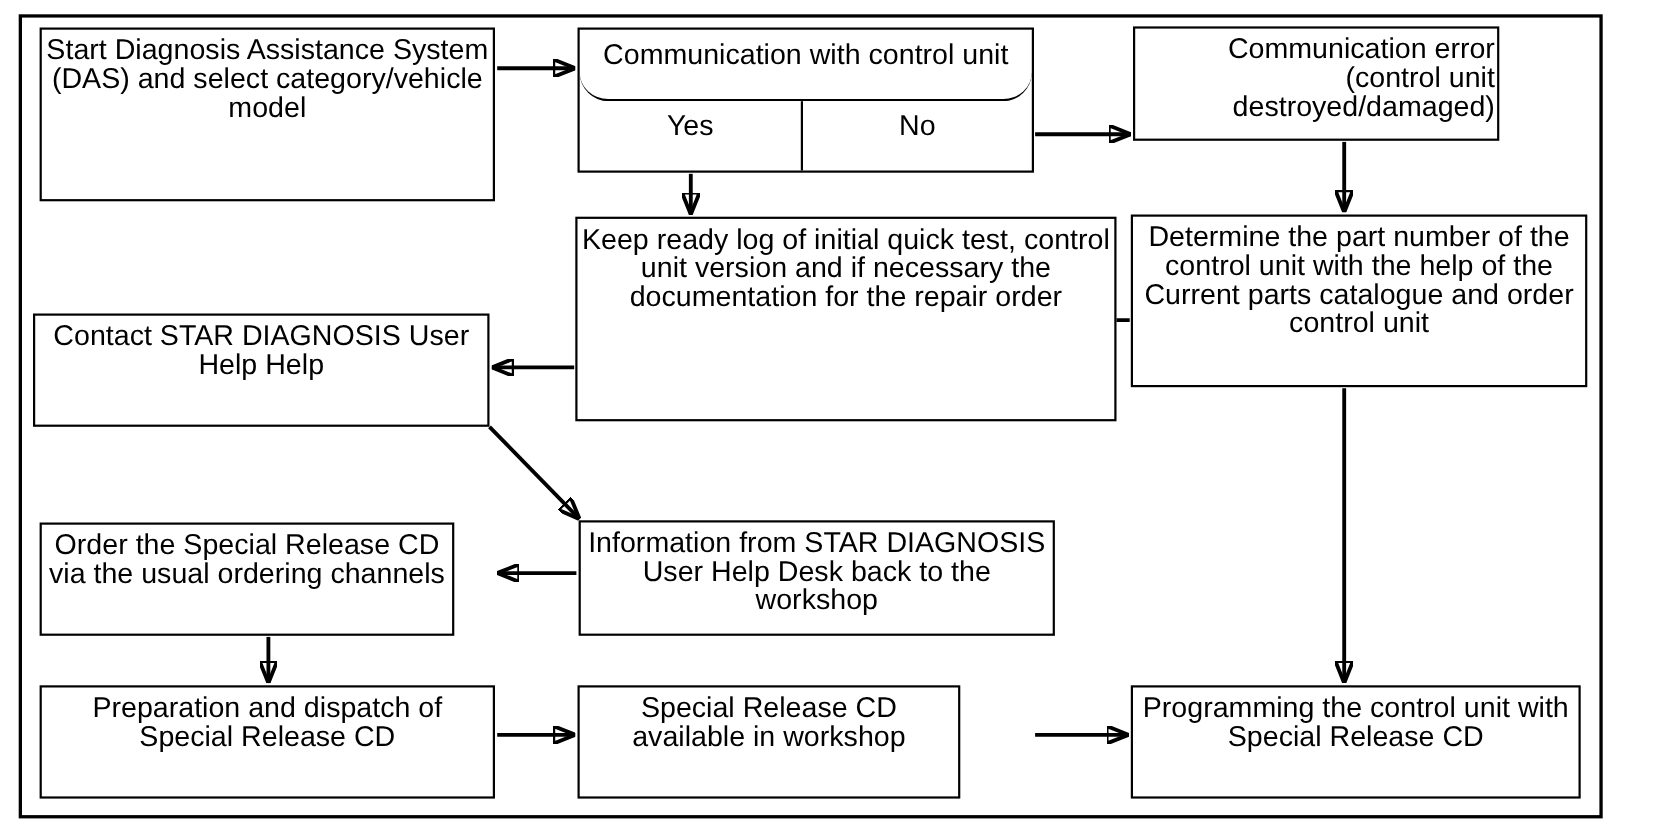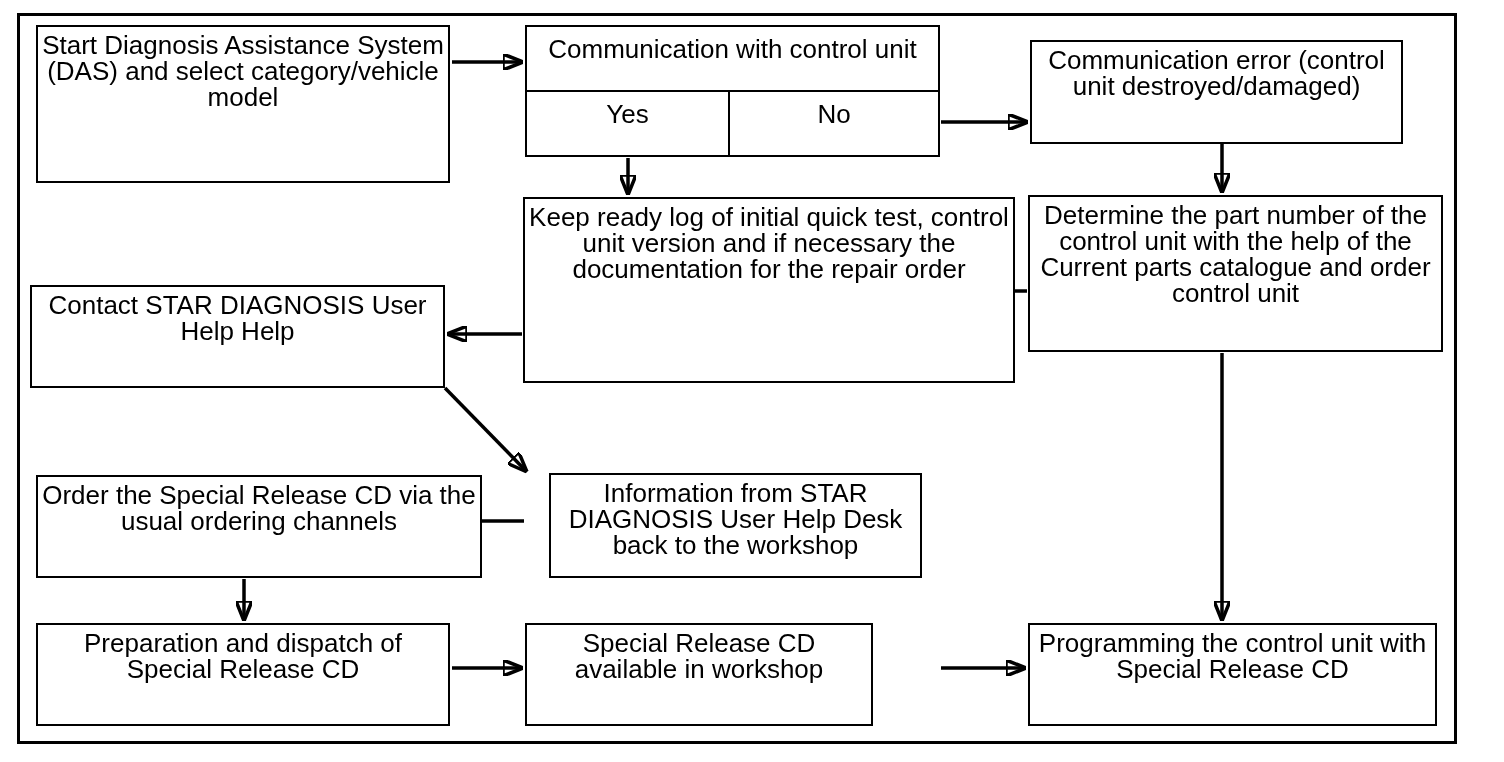--- a/index.html
+++ b/index.html
@@ -30,35 +30,36 @@
     border: 2px solid #000000;
     background: #ffffff;
     box-sizing: border-box;
     text-align: center;
     font-size: 26px;
     line-height: 26px;
     padding: 5px 2px;
   }
   .node-start          { left: 36px;   top: 25px;  width: 414px; height: 158px; }
   .node-comm           { left: 525px;  top: 25px;  width: 415px; height: 132px; padding: 0; }
-  .node-comm-error     { left: 1030px; top: 40px;  width: 373px; height: 104px; }
+  .node-comm-error     { left: 1030px; top: 24px;  width: 333px; height: 104px; text-align: right; }
   .node-keep-log       { left: 523px;  top: 197px; width: 492px; height: 186px; }
   .node-determine      { left: 1028px; top: 195px; width: 415px; height: 157px; }
   .node-contact        { left: 30px;   top: 285px; width: 415px; height: 103px; }
-  .node-info           { left: 549px;  top: 473px; width: 373px; height: 105px; }
-  .node-order          { left: 36px;   top: 475px; width: 446px; height: 103px; }
+  .node-info           { left: 526px;  top: 473px; width: 433px; height: 105px; }
+  .node-order          { left: 36px;   top: 475px; width: 377px; height: 103px; }
   .node-prep           { left: 36px;   top: 623px; width: 414px; height: 103px; }
   .node-cd-avail       { left: 525px;  top: 623px; width: 348px; height: 103px; }
   .node-programming    { left: 1028px; top: 623px; width: 409px; height: 103px; }
 
   .comm-header {
     height: 65px;
     border-bottom: 2px solid #000000;
     box-sizing: border-box;
     padding-top: 9px;
+    border-radius: 26px;
   }
   .comm-row {
     display: flex;
     height: 63px;
   }
   .comm-cell {
     box-sizing: border-box;
     padding-top: 9px;
   }
   .comm-yes {

